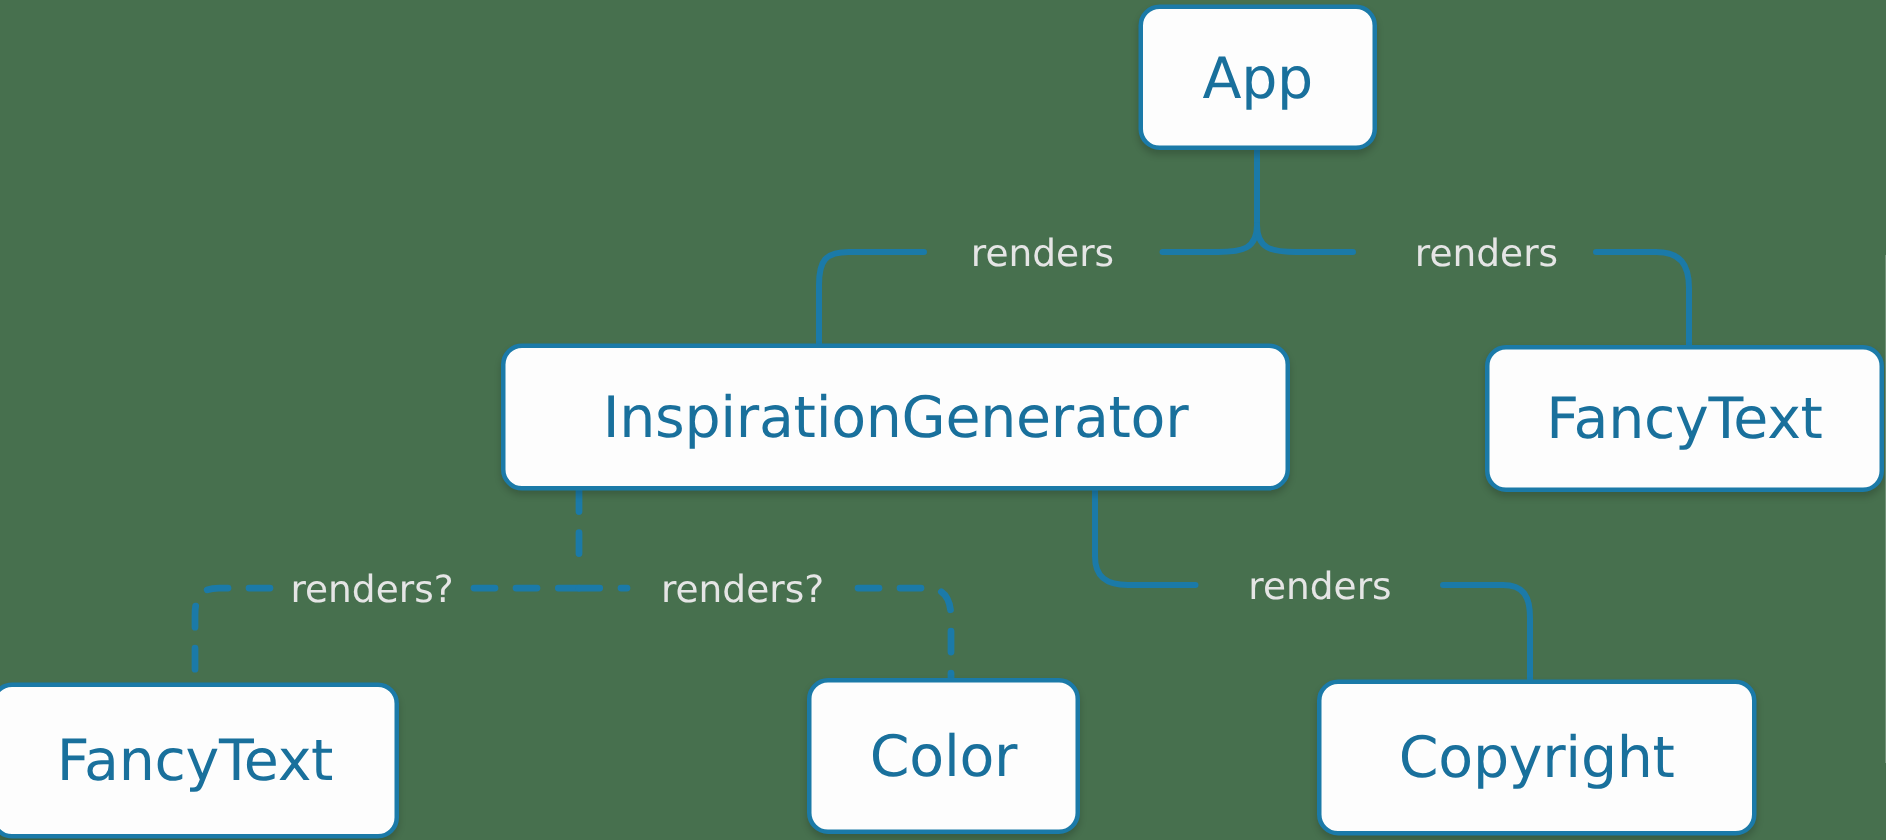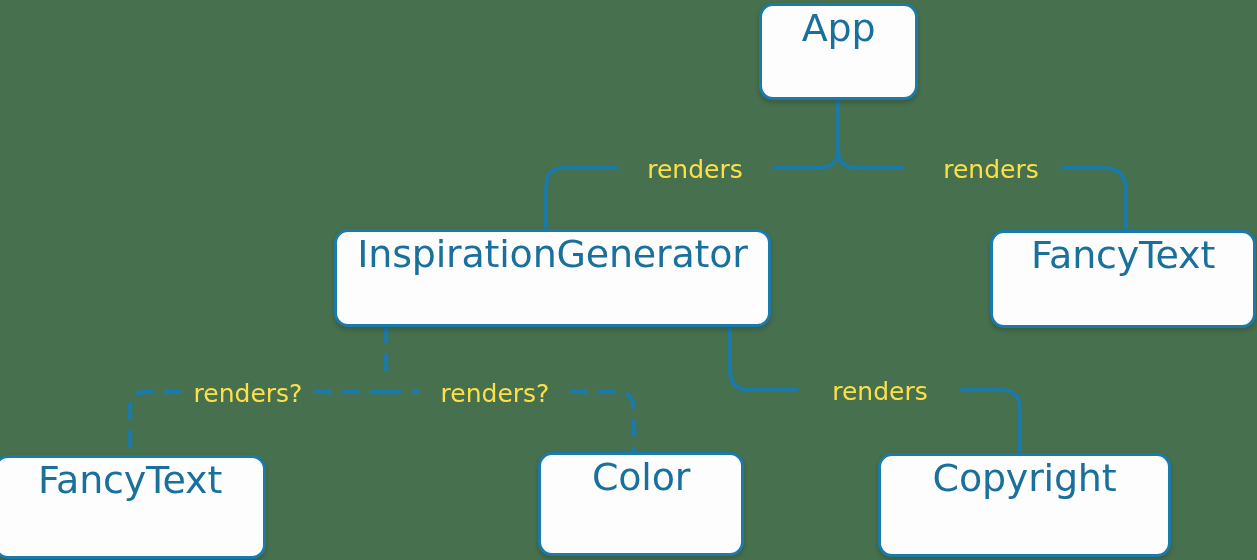--- a/index.html
+++ b/index.html
@@ -24,34 +24,34 @@
     width: 1257px;
     height: 560px;
   }
   .node-box {
     position: absolute;
     box-sizing: border-box;
     background: #fdfdfd;
     border: 3px solid #1b7aa8;
     border-radius: 14px;
     display: flex;
-    align-items: flex-start;
+    align-items: center;
     justify-content: center;
     color: #19709c;
     font-family: "DejaVu Sans", sans-serif;
     font-size: 38px;
     font-weight: 400;
     letter-spacing: -0.2px;
     white-space: nowrap;
     box-shadow: 0 3px 5px rgba(0,0,0,0.18);
     z-index: 3;
   }
   .edge-label {
     position: absolute;
-    color: #fde047;
+    color: #e5e5e5;
     font-family: "DejaVu Sans", sans-serif;
     font-size: 25px;
     font-weight: 500;
     white-space: nowrap;
     transform: translate(-50%, -50%);
     z-index: 4;
   }
   .edge-line {
     fill: none;
     stroke: #1b7aa8;
@@ -86,33 +86,33 @@
     <path class="edge-line-dashed" d="M 386 327 L 386 375 M 386 392 C 380 392, 372 392, 358 392 L 316 392 M 180 392 L 146 392 C 134 392, 130 398, 130 410 L 130 455"></path>
 
     <path class="edge-line-dashed" d="M 386 392 C 392 392, 400 392, 412 392 L 418 392 M 572 392 L 618 392 C 630 392, 634 400, 634 412 L 634 452"></path>
 
   </svg>
 
   <div class="node-box" style="left:759px; top:3px; width:159px; height:97px;">
     <span>App</span>
   </div>
 
-  <div class="node-box" style="left:334px; top:229px; width:437px; height:98px;">
+  <div class="node-box" style="left:334px; top:229px; width:526px; height:98px;">
     <span>InspirationGenerator</span>
   </div>
 
   <div class="node-box" style="left:990px; top:230px; width:266px; height:98px;">
     <span>FancyText</span>
   </div>
 
   <div class="node-box" style="left:-6px; top:455px; width:272px; height:104px;">
     <span>FancyText</span>
   </div>
 
-  <div class="node-box" style="left:538px; top:452px; width:206px; height:104px;">
+  <div class="node-box" style="left:538px; top:452px; width:182px; height:104px;">
     <span>Color</span>
   </div>
 
   <div class="node-box" style="left:878px; top:453px; width:293px; height:104px;">
     <span>Copyright</span>
   </div>
 
   <div class="edge-label" style="left:695px; top:169px;">renders</div>
 
   <div class="edge-label" style="left:991px; top:169px;">renders</div>

